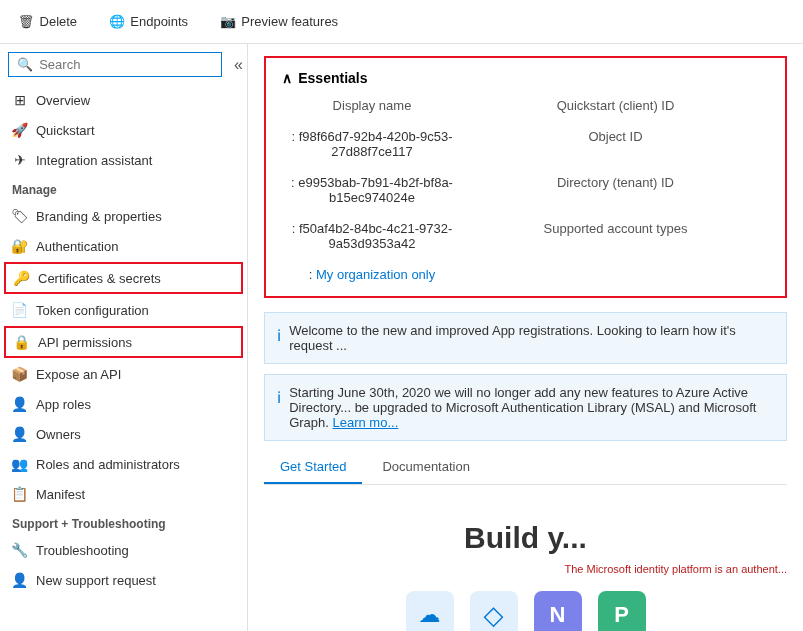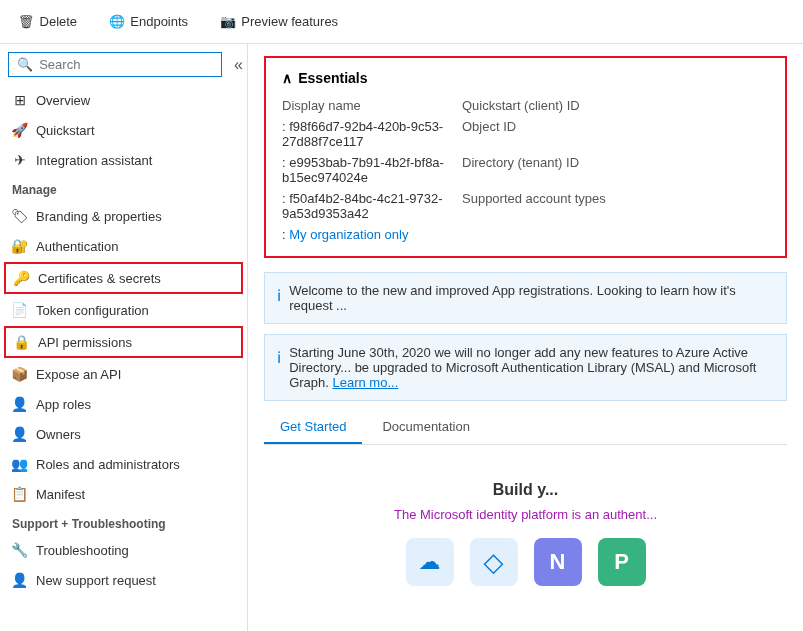--- a/index.html
+++ b/index.html
@@ -109,21 +109,22 @@
       align-items: center;
       gap: 6px;
       font-weight: 600;
       font-size: 14px;
       margin-bottom: 10px;
       cursor: pointer;
     }
     .essentials-grid {
       display: grid;
       grid-template-columns: 180px auto;
-      gap: 2px 0;
+      gap: 12px 0;
+      text-align: center;
     }
     .essentials-label {
       color: #555;
       font-size: 13px;
       padding: 2px 0;
     }
     .essentials-value {
       font-size: 13px;
       color: #333;
       padding: 2px 0;
@@ -174,28 +175,29 @@
       color: #0078d4;
       border-bottom: 2px solid #0078d4;
     }
 
     
     .build-section {
       text-align: center;
       padding: 20px 0 10px;
     }
     .build-section h2 {
-      font-size: 16px;
+      font-size: 30px;
       font-weight: 600;
       color: #333;
       margin-bottom: 8px;
     }
     .build-section p {
-      font-size: 13px;
-      color: #a21caf;
+      font-size: 11px;
+      color: #b91c1c;
+      text-align: right;
     }
     .app-icons {
       display: flex;
       justify-content: center;
       gap: 16px;
       margin-top: 16px;
     }
     .app-icon-item {
       width: 48px;
       height: 48px;

